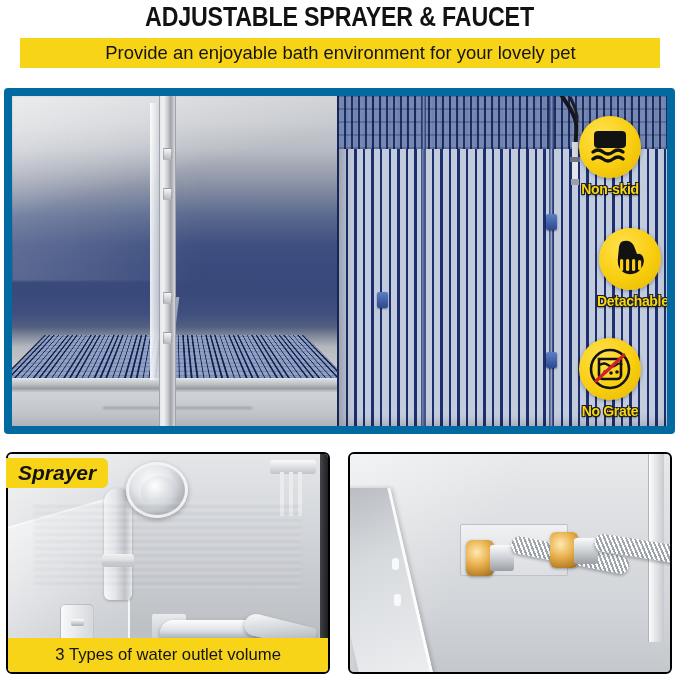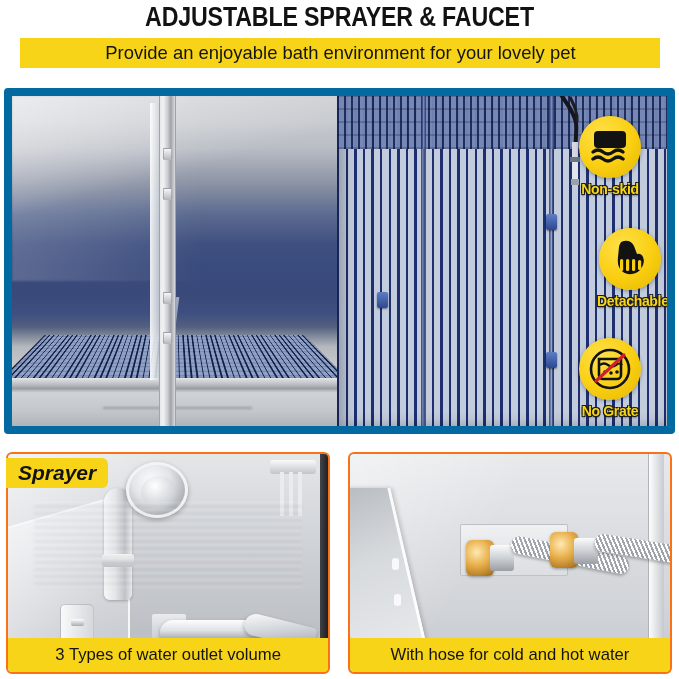--- a/index.html
+++ b/index.html
@@ -170,21 +170,21 @@
     display: flex; align-items: center;
     padding: 0 12px;
     white-space: nowrap;
   }
   .chip-main { left: 12px; top: 98px; height: 34px; font-size: 24px; border-radius: 2px; }
   .chip-sub  { height: 30px; font-size: 21px; border-top-right-radius: 6px; border-bottom-right-radius: 6px; }
 
   
   .panel-bot {
     position: absolute; top: 452px; width: 324px; height: 222px;
-    border: 2px solid #f97316;
+    border: 2px solid #000000;
     border-radius: 6px;
     overflow: hidden;
     background: #737373;
   }
   .panel-bot.left  { left: 6px; }
   .panel-bot.right { left: 348px; }
 
   .caption-bar {
     position: absolute; left: 0; bottom: 0; width: 100%; height: 34px;
     background: #F7D417;
@@ -449,18 +449,15 @@
       <div class="panel-right-edge"></div>
 
       <div class="brass-nut" style="left:116px; top:86px;"></div>
       <div class="steel-nut" style="left:140px; top:91px;"></div>
       <div class="hose" style="left:160px; top:92px; width:120px; transform:rotate(11deg);"></div>
 
       <div class="brass-nut" style="left:200px; top:78px;"></div>
       <div class="steel-nut" style="left:224px; top:84px;"></div>
       <div class="hose" style="left:244px; top:86px; width:96px; transform:rotate(9deg);"></div>
     </div>
-    <div class="caption-bar">
-      <span class="caption-text">With hose for cold and hot water</span>
-    </div>
   </div>
 
 </div>
 
 </body></html>

